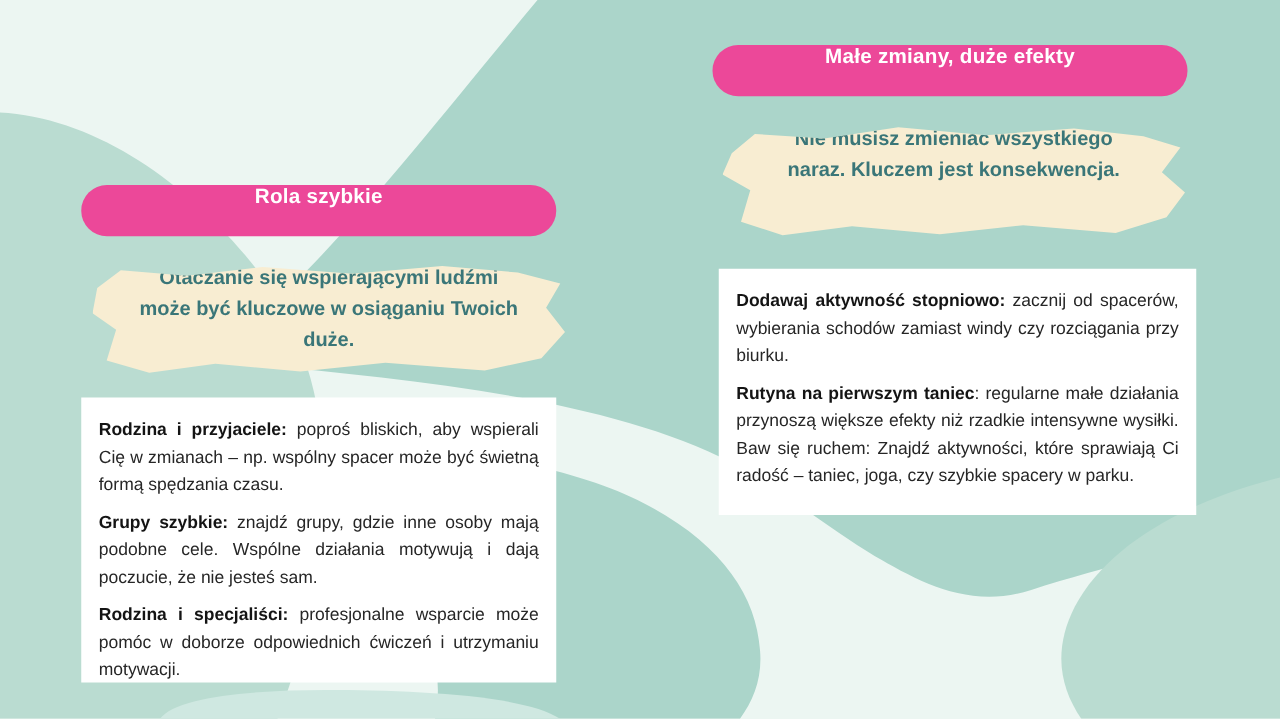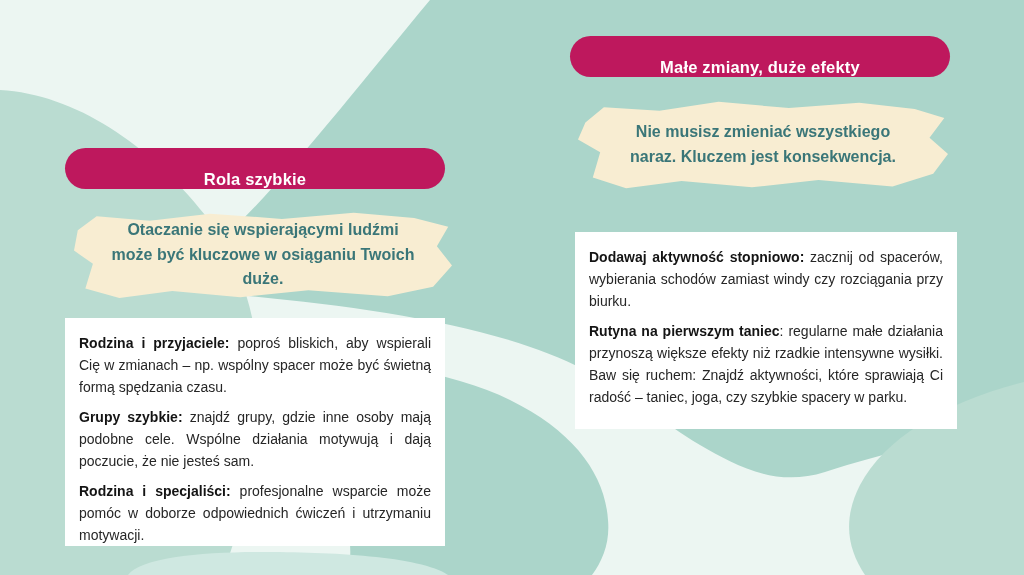--- a/index.html
+++ b/index.html
@@ -5,28 +5,28 @@
   html,body{margin:0;padding:0;background:#ecf6f2;}
   .canvas{
     position:relative;
     width:1024px;height:575px;
     overflow:hidden;
     font-family:"Liberation Sans", sans-serif;
   }
   .bg{position:absolute;inset:0;}
   .abs{position:absolute;box-sizing:border-box;}
   .pill{
-    background:#be185d;
+    background:#ec4899;
     border-radius:24px;
-    display:flex;align-items:flex-end;justify-content:center;
+    display:flex;align-items:flex-start;justify-content:center;
     color:#ffffff;font-weight:700;font-size:16.5px;letter-spacing:.2px;
   }
   .cream{
     background:#f8edd2;
-    display:flex;align-items:center;justify-content:center;
+    display:flex;justify-content:center;
     text-align:center;
     color:#3a7678;font-weight:700;font-size:16px;line-height:1.55;
     padding:0 34px;
   }
   .cream-left{
     clip-path:polygon(1% 22%,6% 6%,20% 11%,36% 3%,55% 9%,74% 2%,90% 8%,99% 18%,96% 40%,100% 62%,95% 86%,83% 97%,62% 90%,44% 98%,26% 91%,12% 99%,3% 88%,5% 60%,0% 45%);
   }
   .cream-right{
     clip-path:polygon(2% 25%,7% 8%,22% 12%,38% 2%,57% 9%,76% 3%,91% 10%,99% 20%,95% 42%,100% 60%,96% 82%,85% 96%,65% 89%,47% 97%,28% 90%,13% 98%,4% 86%,6% 58%,0% 44%);
   }
@@ -88,18 +88,18 @@
   </div>
 
   <div class="abs pill" style="left:570px;top:36px;width:380px;height:41px;">
     <span>Małe zmiany, duże efekty</span>
   </div>
 
   <div class="abs cream cream-right" style="left:578px;top:100px;width:370px;height:90px;">
     <span>Nie musisz zmieniać wszystkiego naraz. Kluczem jest konsekwencja.</span>
   </div>
 
-  <div class="abs card" style="left:575px;top:232px;width:382px;height:197px;">
+  <div class="abs card" style="left:575px;top:215px;width:382px;height:197px;">
     <p><b>Dodawaj aktywność stopniowo:</b><span> zacznij od spacerów, wybierania schodów zamiast windy czy rozciągania przy biurku.</span></p>
     <p><b>Rutyna na pierwszym taniec</b><span>: regularne małe działania przynoszą większe efekty niż rzadkie intensywne wysiłki. Baw się ruchem: Znajdź aktywności, które sprawiają Ci radość – taniec, joga, czy szybkie spacery w parku.</span></p>
   </div>
 
 </div>
 
 </body></html>

